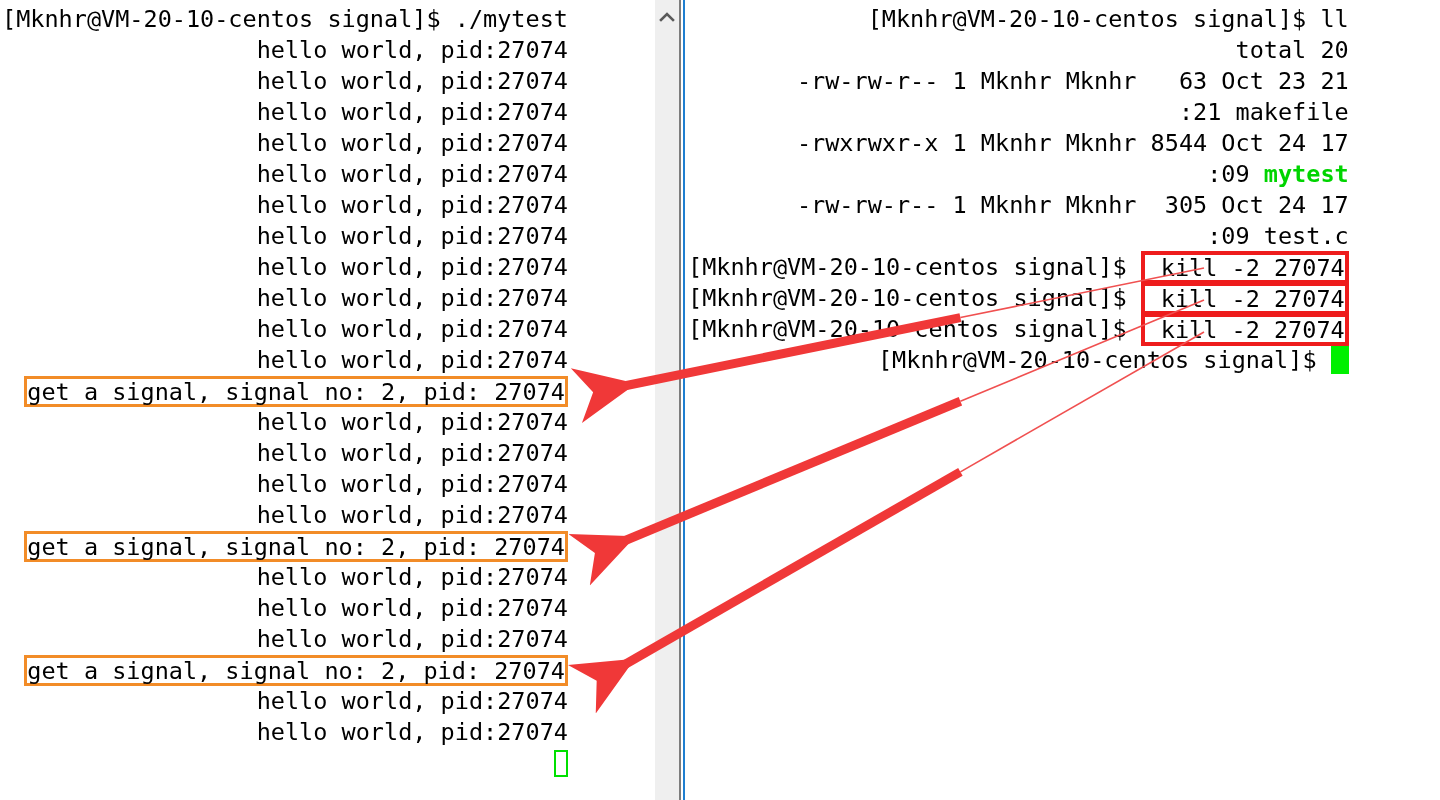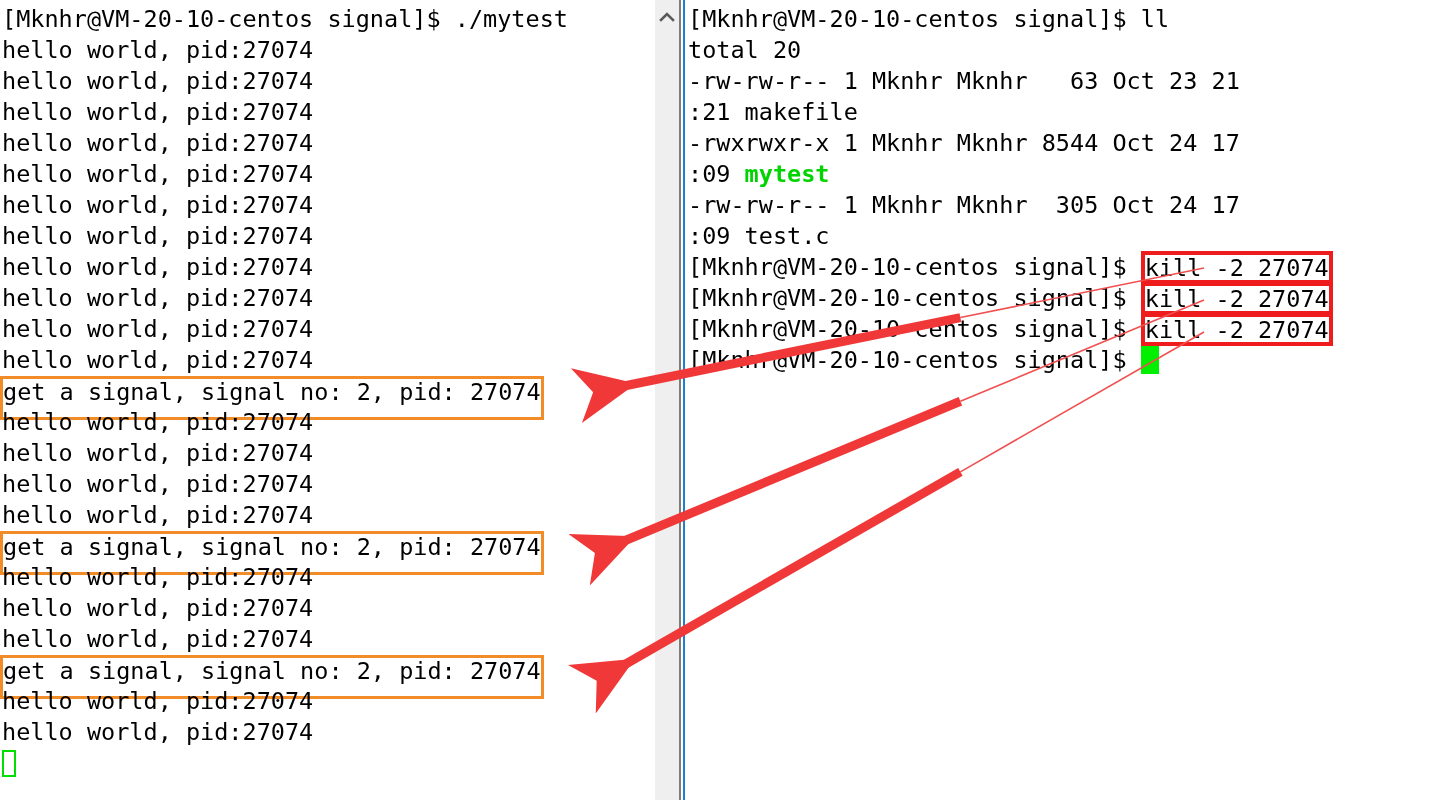--- a/index.html
+++ b/index.html
@@ -15,20 +15,21 @@
     font-family: "DejaVu Sans Mono", "Liberation Mono", monospace;
   }
 
   
   .panel {
     position: absolute;
     top: 0;
     height: 800px;
     background: #ffffff;
     overflow: hidden;
+    text-align: right;
   }
   #left-panel  { left: 0;    width: 655px; }
   #right-panel { left: 686px; width: 868px; }
 
   .term {
     position: absolute;
     top: 0;
     left: 0;
     padding: 4px 0 0 2px;
     font-size: 23.5px;
@@ -47,33 +48,34 @@
 
   .green-bold { color: #00d400; font-weight: bold; }
 
   
   .hl-orange {
     display: inline-block;
     box-sizing: border-box;
     border: 3px solid #f28c28;
     padding: 0;
     margin-left: -2px;
-    height: 44px;
+    height: 31px;
     line-height: 26px;
     white-space: pre;
   }
   .hl-red {
     display: inline-block;
     box-sizing: border-box;
     border: 4px solid #ee1c1c;
     height: 33px;
     line-height: 26px;
     white-space: pre;
     vertical-align: top;
     margin-top: -1px;
+    padding-left: 16px;
   }
 
   
   .cursor-hollow {
     display: inline-block;
     width: 14px;
     height: 27px;
     box-sizing: border-box;
     border: 2px solid #00e000;
     vertical-align: -6px;

